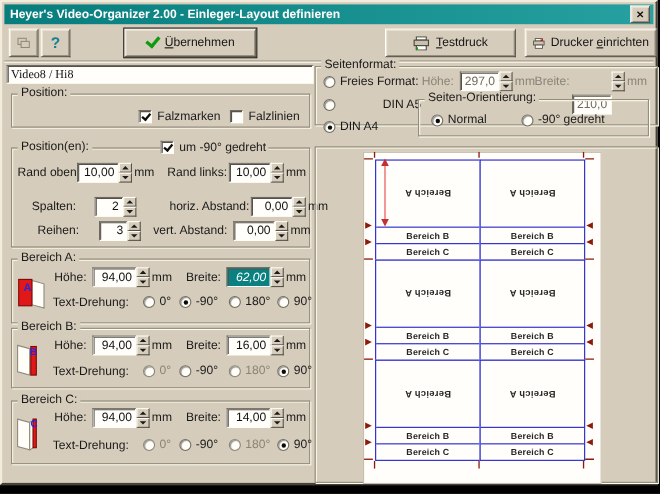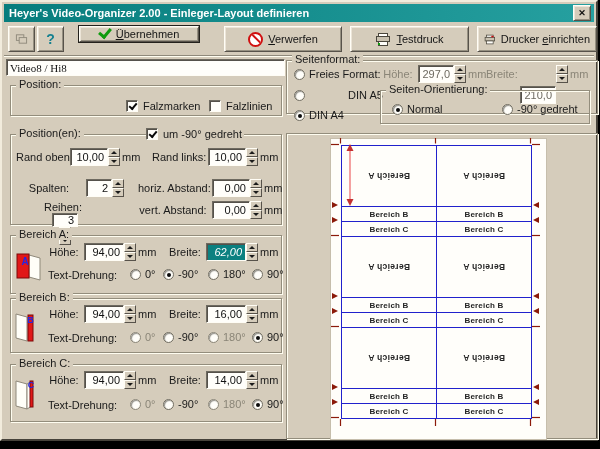--- a/index.html
+++ b/index.html
@@ -74,27 +74,23 @@
 
   <button class="btn" style="left:6px;top:24px;width:27px;height:26px;">
     <svg width="14" height="12" viewBox="0 0 14 12">
       <rect x="1.5" y="1.5" width="8" height="6" fill="#d5ccbb" stroke="#8f897b"></rect>
       <rect x="4.5" y="4.5" width="8" height="6" fill="#d5ccbb" stroke="#8f897b"></rect>
     </svg>
   </button>
   <button class="btn" style="left:35px;top:24px;width:27px;height:26px;">
     <span class="qmark">?</span>
   </button>
-  <button class="btn default" style="left:77px;top:24px;width:120px;height:16px;">
+  <button class="btn default" style="left:111px;top:24px;width:120px;height:26px;">
     <span class="gck"></span>
     <span><u>Ü</u><span>bernehmen</span></span>
-  </button>
-  <button class="btn" style="left:222px;top:24px;width:118px;height:26px;">
-    <span class="noe"></span>
-    <span><u>V</u><span>erwerfen</span></span>
   </button>
   <button class="btn" style="left:348px;top:24px;width:119px;height:26px;">
     <svg width="16" height="13" viewBox="0 0 16 13">
       <rect x="3.5" y="0.5" width="9" height="3" fill="#fffefa" stroke="#4a463c"></rect>
       <rect x="1.5" y="3.5" width="13" height="5" fill="#c9c1b0" stroke="#4a463c"></rect>
       <rect x="3.5" y="8.5" width="9" height="4" fill="#fffefa" stroke="#4a463c"></rect>
       <rect x="3" y="10" width="2" height="2" fill="#0f9b0f"></rect>
     </svg>
     <span><u>T</u><span>estdruck</span></span>
   </button>
@@ -166,34 +162,34 @@
     <input class="tb num" style="width: 26px;" readonly="" value="2">
     <span class="spin">
         <span class="sb up">
           <i></i>
         </span>
         <span class="sb dn">
           <i></i>
         </span>
       </span>
   </span>
-  <span class="fld" style="left:136px;top:177px;">
+  <span class="fld" style="left:152px;top:177px;">
     <span class="flbl" style="width:70px;">horiz. Abstand:</span>
     <input class="tb num" style="width: 38px;" readonly="" value="0,00">
     <span class="spin">
         <span class="sb up">
           <i></i>
         </span>
         <span class="sb dn">
           <i></i>
         </span>
       </span>
     <span class="unit">mm</span>
   </span>
-  <span class="fld" style="left:28px;top:199px;flex-direction:column;">
+  <span class="fld" style="left:18px;top:199px;">
     <span class="flbl" style="width:66px;">Reihen:</span>
     <input class="tb num" style="width: 26px;" readonly="" value="3">
     <span class="spin">
         <span class="sb up">
           <i></i>
         </span>
         <span class="sb dn">
           <i></i>
         </span>
       </span>
@@ -410,21 +406,21 @@
       <span class="rd on"></span>
       <span class="rdl">DIN A4</span>
     </span>
   <div class="group" style="left:378px;top:88px;width:210px;height:34px;">
     <span class="glabel">Seiten-Orientierung:</span>
   </div>
   <span class="rdw" style="left:390px;top:101px;">
       <span class="rd on"></span>
       <span class="rdl">Normal</span>
     </span>
-  <span class="rdw" style="left:500px;top:101px;">
+  <span class="rdw" style="left:472px;top:101px;">
       <span class="rd"></span>
       <span class="rdl">-90° gedreht</span>
     </span>
 
   <div class="group" style="left:284px;top:131px;width:312px;height:306px;"></div>
   <div class="page">
 
     <div class="pcell" style="left:10px;top:6px;">
       <div class="pa">
           <span>Bereich A</span>

